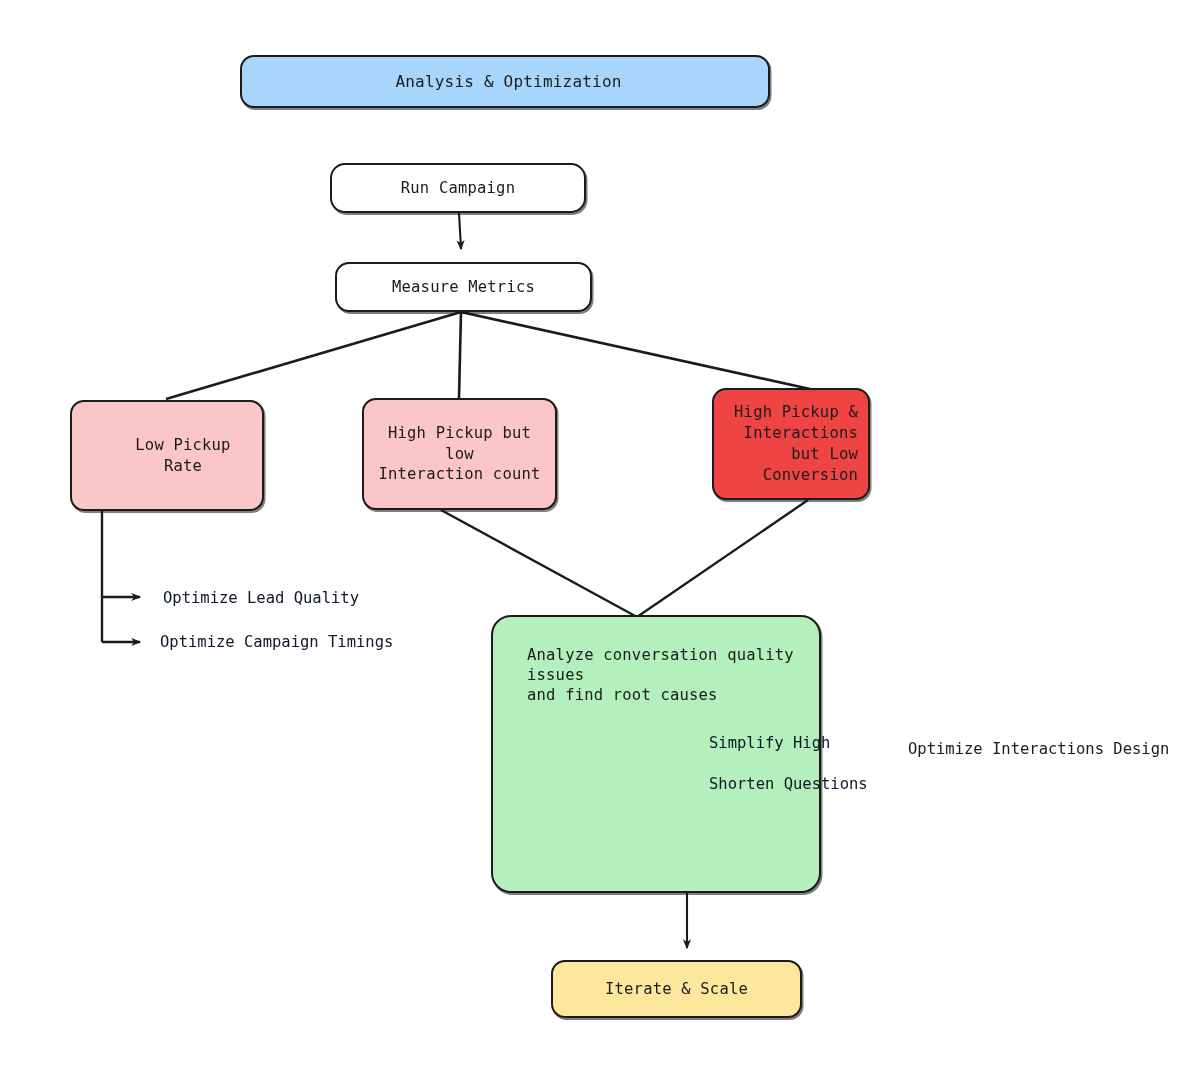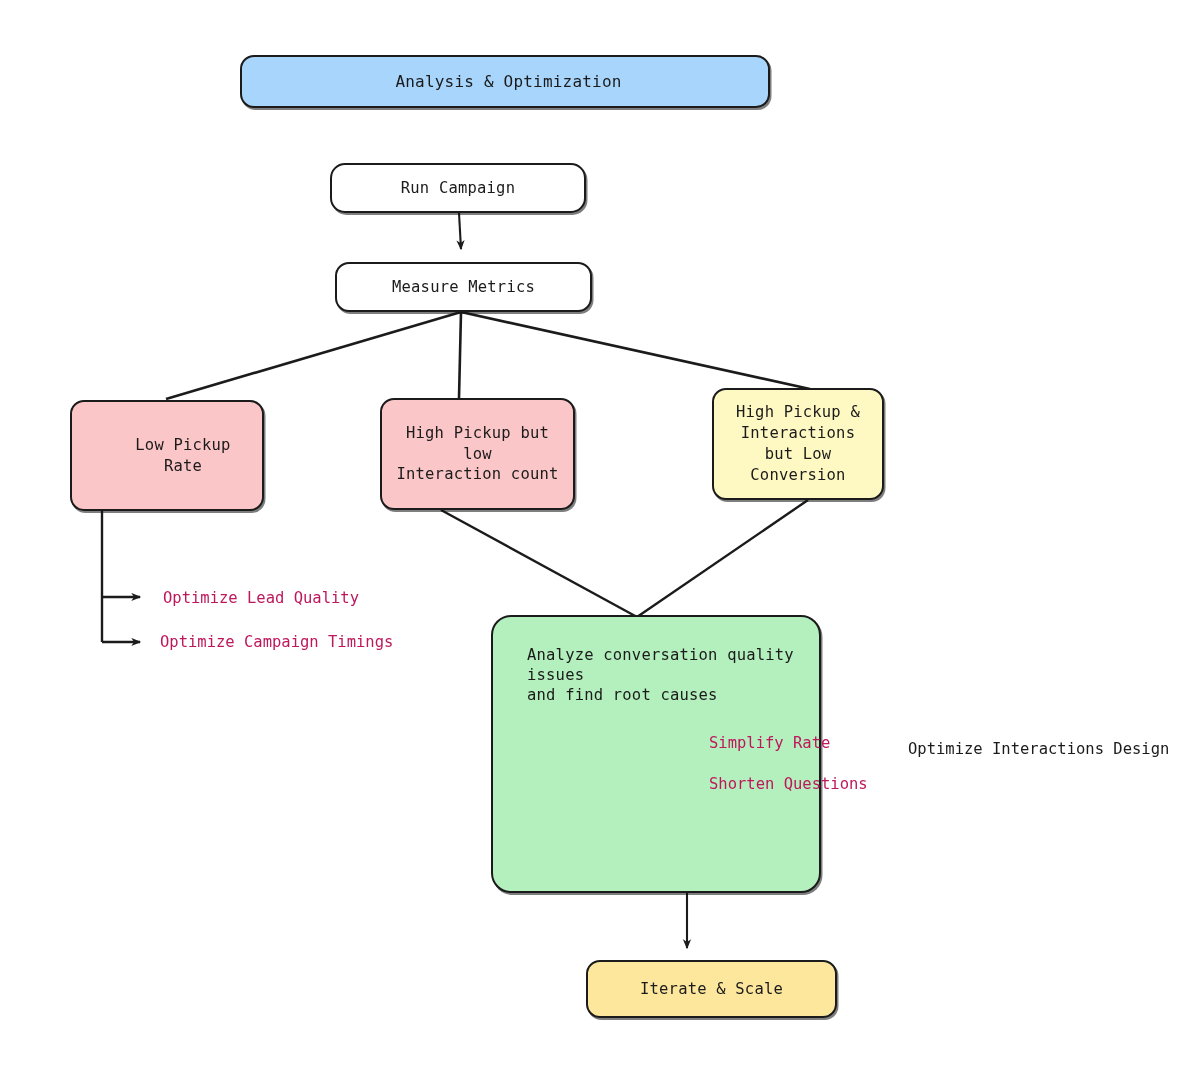--- a/index.html
+++ b/index.html
@@ -58,21 +58,21 @@
     position: absolute;
     left: 34px;
     top: 28px;
     white-space: pre-line;
     font-size: 15.5px;
     line-height: 1.3;
     text-align: left;
   }
   .branch-text {
     position: absolute;
-    color: #be185d;
+    color: #0f172a;
     font-size: 15.5px;
     line-height: 1.24;
     white-space: pre-line;
     text-align: left;
   }
   .side-label {
     position: absolute;
     color: #1b1b1b;
     font-size: 15.5px;
     white-space: nowrap;
@@ -120,44 +120,44 @@
   </div>
 
   <div class="node" style="left:335px; top:262px; width:257px; height:50px; background:#ffffff;justify-content:center;">
     <span class="node-label">Measure Metrics</span>
   </div>
 
   <div class="node" style="left:70px; top:400px; width:194px; height:111px; background:#fbc6c8;padding-left:32px;">
     <span class="node-label">Low Pickup Rate</span>
   </div>
 
-  <div class="node" style="left:380px; top:398px; width:195px; height:112px; background:#fbc6c8;">
+  <div class="node" style="left:362px; top:398px; width:195px; height:112px; background:#fbc6c8;">
     <span class="node-label">High Pickup but low
 Interaction count</span>
   </div>
 
-  <div class="node" style="left:712px; top:388px; width:172px; height:112px; background:#fef9c3;">
+  <div class="node" style="left:712px; top:388px; width:158px; height:112px; background:#ef4444;text-align:right;">
     <span class="node-label">High Pickup &amp;
 Interactions but Low
 Conversion</span>
   </div>
 
   <div class="branch-text" style="left:163px; top:589px;">Optimize Lead Quality</div>
 
   <div class="branch-text" style="left:160px; top:633px;">Optimize Campaign Timings</div>
 
   <div class="node green" style="left:491px; top:615px; width:330px; height:278px; background:#b4f0bd; border-radius:20px;">
     <span class="green-head">Analyze conversation quality issues
 and find root causes</span>
   </div>
 
-  <div class="branch-text" style="left:709px; top:734px;">Simplify Rate</div>
+  <div class="branch-text" style="left:709px; top:734px;">Simplify High</div>
 
   <div class="branch-text" style="left:709px; top:775px;">Shorten Questions</div>
 
 
   <div class="side-label" style="left:908px; top:740px;">Optimize Interactions Design</div>
 
-  <div class="node" style="left:586px; top:960px; width:251px; height:58px; background:#fce79d;">
+  <div class="node" style="left:551px; top:960px; width:251px; height:58px; background:#fce79d;">
     <span class="node-label">Iterate &amp; Scale</span>
   </div>
 
 </div>
 
 </body></html>

